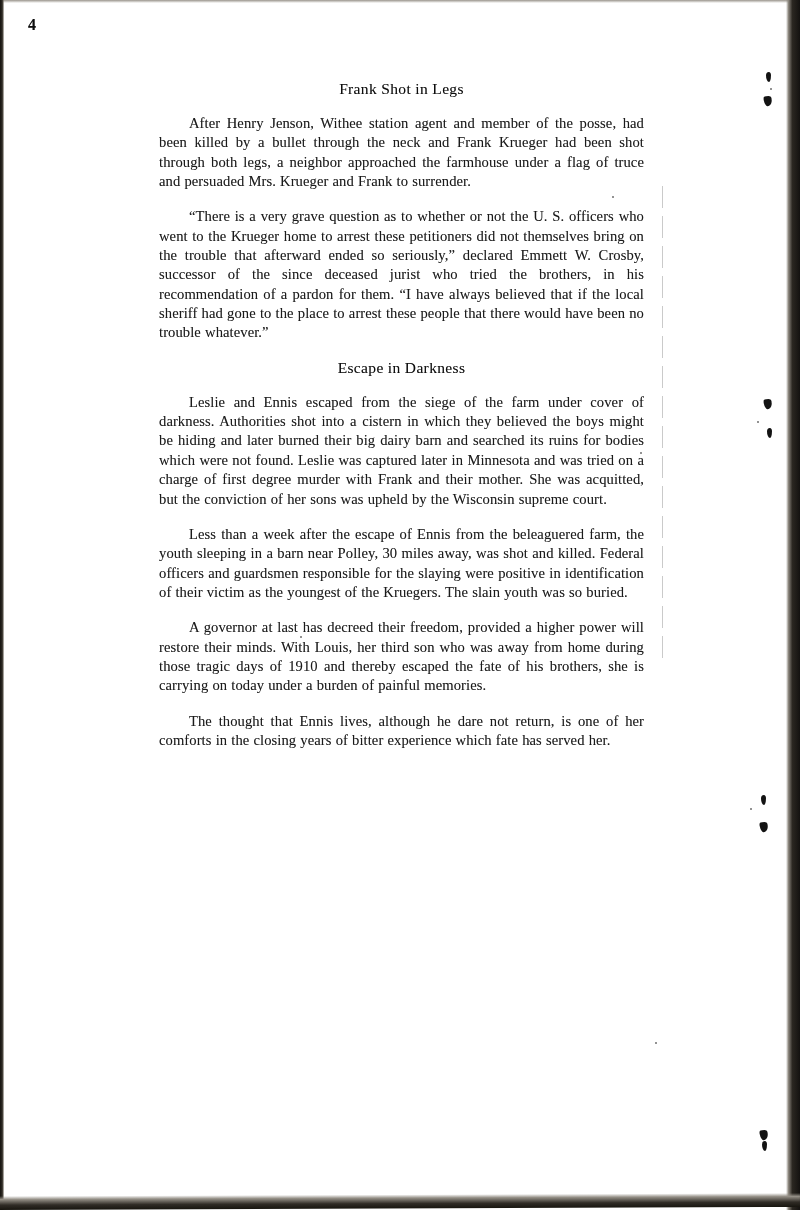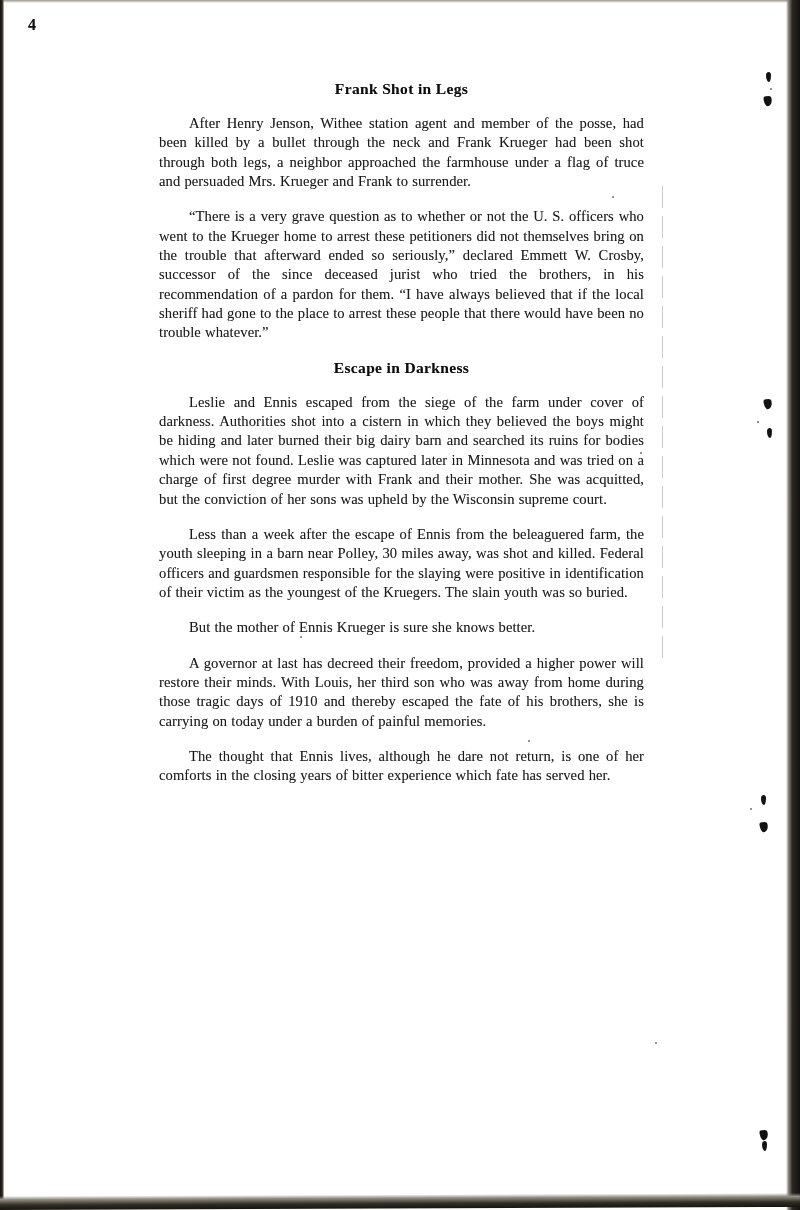--- a/index.html
+++ b/index.html
@@ -75,21 +75,21 @@
       to bottom,
       rgba(80,80,80,0.30) 0px, rgba(80,80,80,0.30) 22px,
       rgba(255,255,255,0) 22px, rgba(255,255,255,0) 30px
     );
   }
 
   h2.section-head {
     margin: 0 0 1px 0;
     text-align: center;
     font-size: 15.5px;
-    font-weight: bold;
+    font-weight: normal;
     letter-spacing: 0.35px;
     font-family: "Liberation Serif", "DejaVu Serif", serif;
     color: #0d0d0d;
   }
   h2.section-head.spaced { margin-top: 14px; text-align: center; }
 
   p.body {
     margin: 16px;
     text-align: justify;
     text-justify: inter-word;
@@ -140,21 +140,20 @@
 
   <div class="column">
 
     <h2 class="section-head">Frank Shot in Legs</h2>
     <p class="body">After Henry Jenson, Withee station agent and member of the posse, had been killed by a bullet through the neck and Frank Krueger had been shot through both legs, a neighbor approached the farmhouse under a flag of truce and persuaded Mrs. Krueger and Frank to surrender.</p>
     <p class="body">“There is a very grave question as to whether or not the U. S. officers who went to the Krueger home to arrest these petitioners did not themselves bring on the trouble that afterward ended so seriously,” declared Emmett W. Crosby, successor of the since deceased jurist who tried the brothers, in his recommendation of a pardon for them. “I have always believed that if the local sheriff had gone to the place to arrest these people that there would have been no trouble whatever.”</p>
 
     <h2 class="section-head spaced">Escape in Darkness</h2>
     <p class="body">Leslie and Ennis escaped from the siege of the farm under cover of darkness. Authorities shot into a cistern in which they believed the boys might be hiding and later burned their big dairy barn and searched its ruins for bodies which were not found. Leslie was captured later in Minnesota and was tried on a charge of first degree murder with Frank and their mother. She was acquitted, but the conviction of her sons was upheld by the Wisconsin supreme court.</p>
     <p class="body">Less than a week after the escape of Ennis from the beleaguered farm, the youth sleeping in a barn near Polley, 30 miles away, was shot and killed. Federal officers and guardsmen responsible for the slaying were positive in identification of their victim as the youngest of the Kruegers. The slain youth was so buried.</p>
-    <p class="body">But the mother of Ennis Krueger is sure she knows better.</p>
 
     <p class="body">A governor at last has decreed their freedom, provided a higher power will restore their minds. With Louis, her third son who was away from home during those tragic days of 1910 and thereby escaped the fate of his brothers, she is carrying on today under a burden of painful memories.</p>
     <p class="body">The thought that Ennis lives, although he dare not return, is one of her comforts in the closing years of bitter experience which fate has served her.</p>
 
   </div>
 
   <div class="mark a" style="left:766px; top:72px;"></div>
   <div class="mark b" style="left:764px; top:96px;"></div>
   <div class="speck" style="left:770px; top:88px; width:2px; height:2px;"></div>
 

